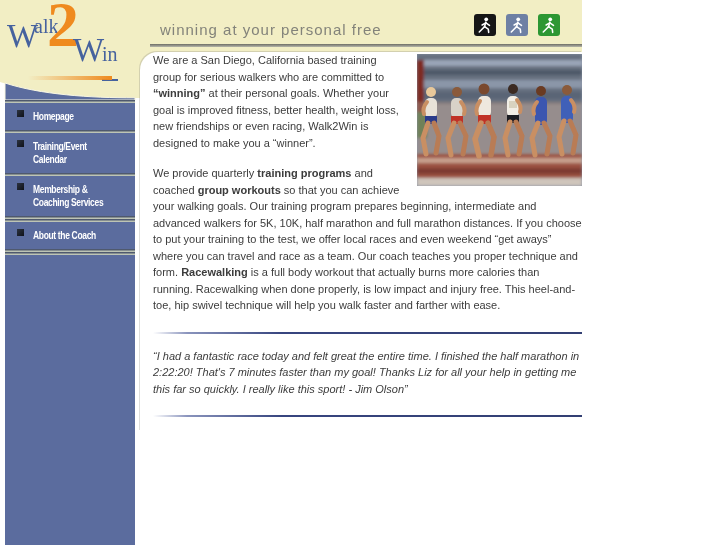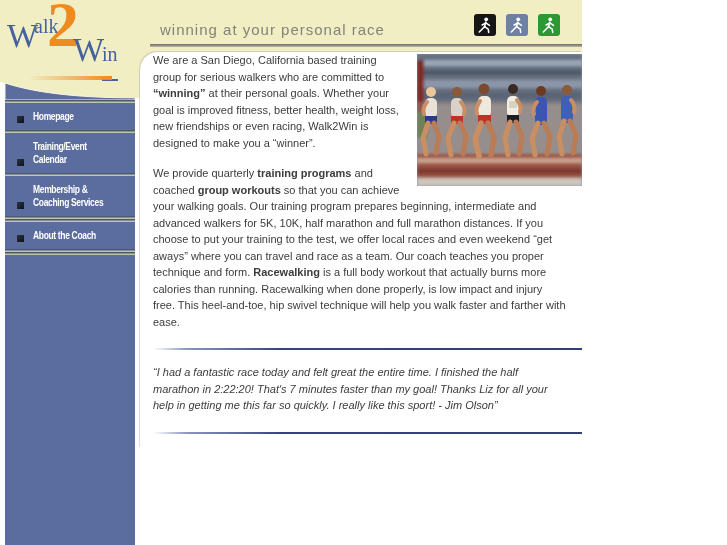--- a/index.html
+++ b/index.html
@@ -29,32 +29,32 @@
   .header-icons{position:absolute;left:474px;top:14px;display:flex;gap:10px;}
   .hicon{width:22px;height:22px;border-radius:3px;display:flex;align-items:center;
          justify-content:center;cursor:pointer;}
   .hicon.black{background:#161616;}
   .hicon.slate{background:#6e80a4;}
   .hicon.green{background:#2d9733;}
 
   
   .sidebar{position:absolute;left:5px;top:100px;width:130px;bottom:0;background:#5b6c9e;}
   .side-divider{height:3px;background:linear-gradient(to bottom,#333e5c,#d9dfc6);}
-  .side-item{display:flex;align-items:flex-end;padding:7px 8px 7px 12px;cursor:pointer;}
+  .side-item{display:flex;align-items:flex-start;padding:7px 8px 7px 12px;cursor:pointer;}
   .bullet{width:7px;height:7px;flex:none;margin-right:9px;
           background:linear-gradient(135deg,#2c3342,#0e1118);}
   .side-label{color:#fff;font-weight:bold;font-size:10px;letter-spacing:-0.4px;
               line-height:13px;width:126px;transform:scaleX(0.85);transform-origin:0 50%;}
 
   
   .content{position:absolute;left:140px;top:52px;width:442px;box-sizing:border-box;
            padding:0 0 0 13px;background:#fff;border-top-left-radius:18px;
            box-shadow:-1px -1px 0 rgba(120,120,110,0.25);min-height:300px;}
   h1.page-title{font-size:16px;font-weight:bold;color:#3f5e9e;margin:30px 0 16px 0;}
-  .content p{font-size:11px;line-height:16.5px;color:#3c3c3c;margin:0 16px 14px 0;}
+  .content p{font-size:11px;line-height:16.5px;color:#3c3c3c;margin:0 0 14px 0;}
   .photo{float:right;width:165px;height:132px;margin:2px 0 8px 10px;display:block;}
   .t-rule{height:2px;background:linear-gradient(to right,#ffffff,#8a94bd 8%,#37457f 30%,#333f73);
           margin:18px 0 14px 0;clear:both;}
   .testimonial{font-style:italic;font-size:11px;line-height:17px;color:#3c3c3c;margin:0;}
 </style>
 </head>
 <body>
 
 <div class="page">
 
@@ -70,21 +70,21 @@
 
   <div class="logo">
     <span class="w1">W</span>
     <span class="alk">alk</span>
     <span class="two">2</span>
     <span class="w2">W</span>
     <span class="in">in</span>
     <div class="swoosh"></div>
   </div>
 
-  <div class="tagline">winning at your personal race</div>
+  <div class="tagline">winning at your personal free</div>
   <div class="header-rule"></div>
   <div class="header-icons">
     <div class="hicon black">
       <svg width="18" height="18" viewBox="0 0 22 22">
         <circle cx="12.5" cy="4" r="2.3" fill="#fff"></circle>
         <g stroke="#fff" stroke-width="1.9" stroke-linecap="round" fill="none">
           <path d="M12 7.5 L10.5 13"></path>
           <path d="M12 8.5 L16.5 11.5"></path>
           <path d="M12 8.5 L7.5 11"></path>
           <path d="M10.5 13 L15 16 L15.5 20"></path>

